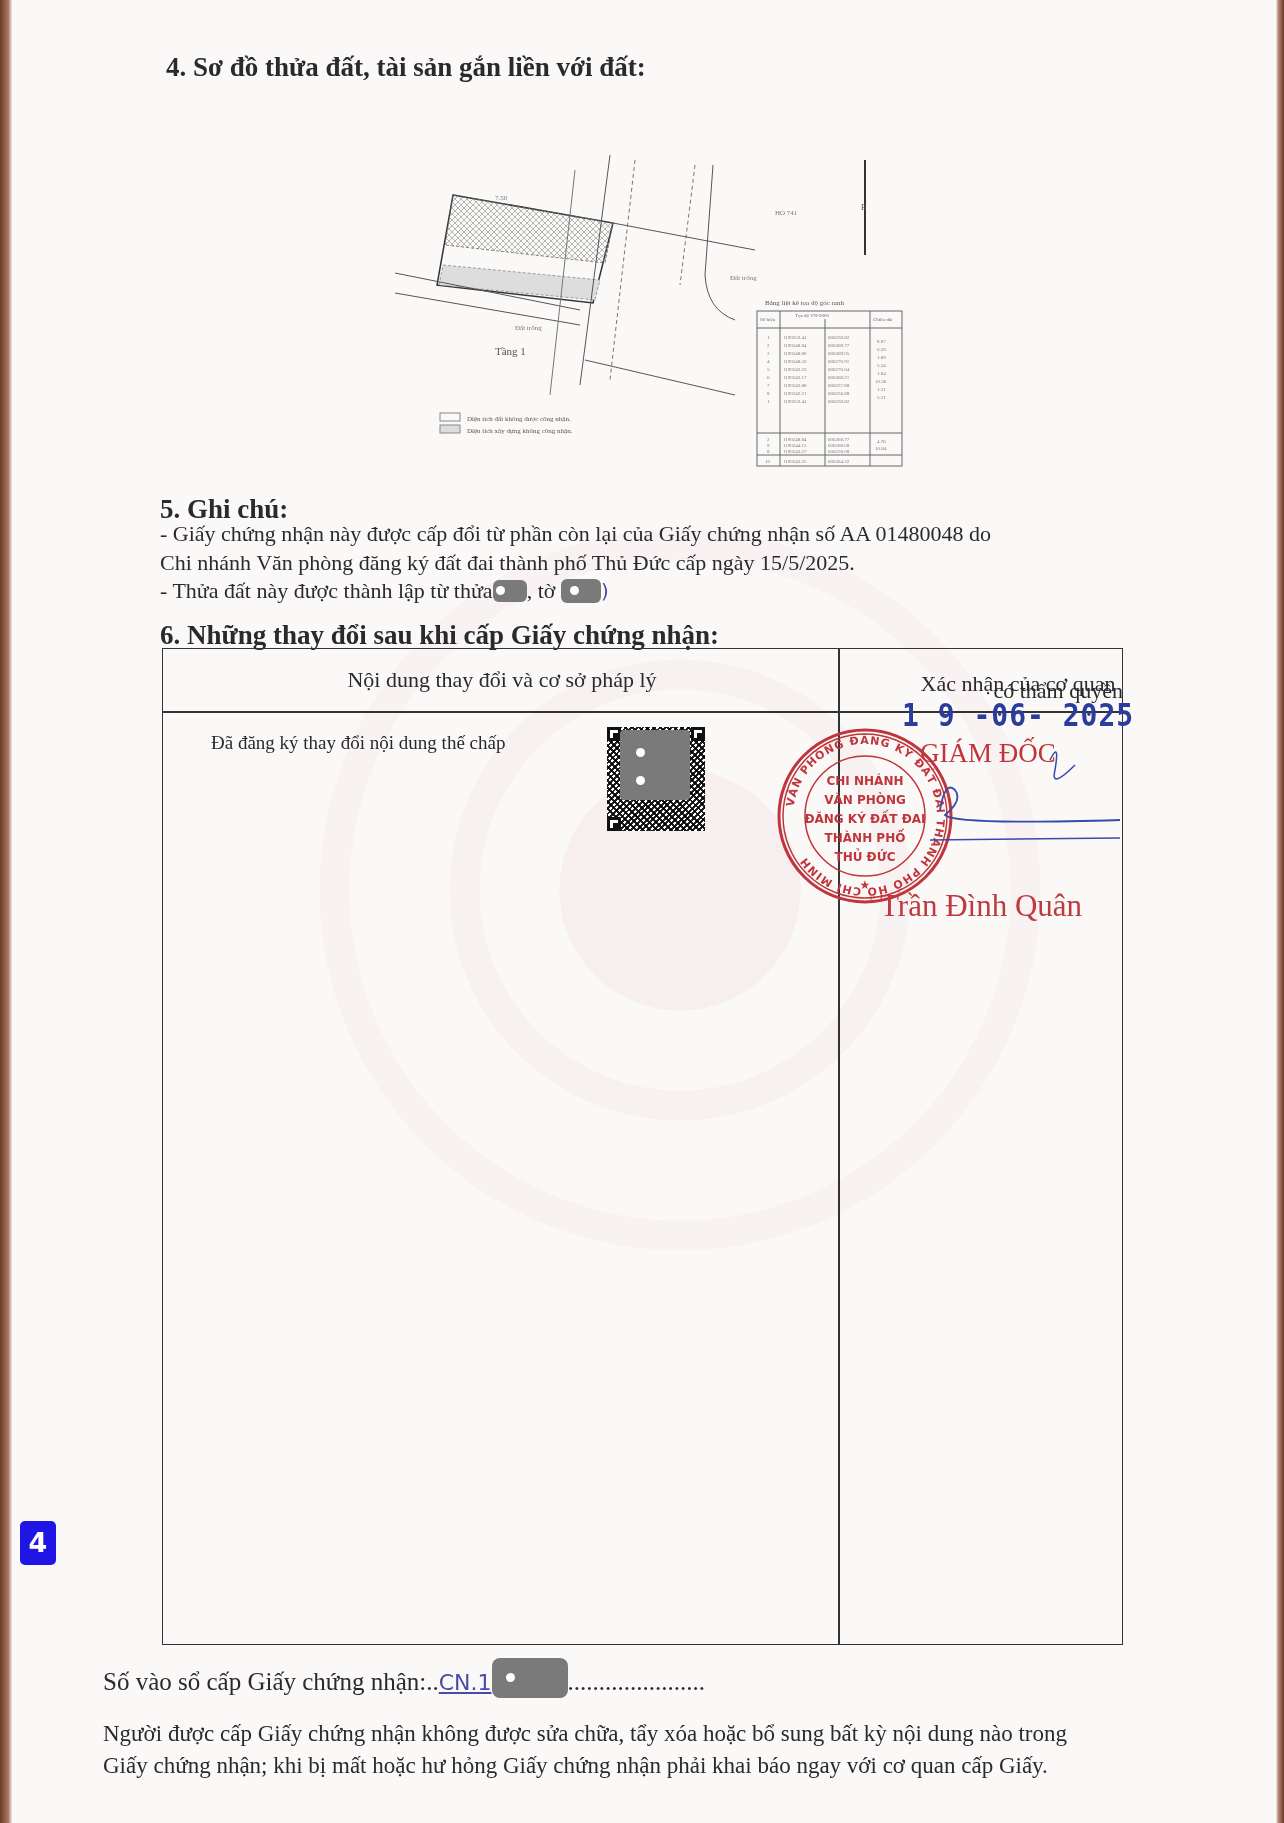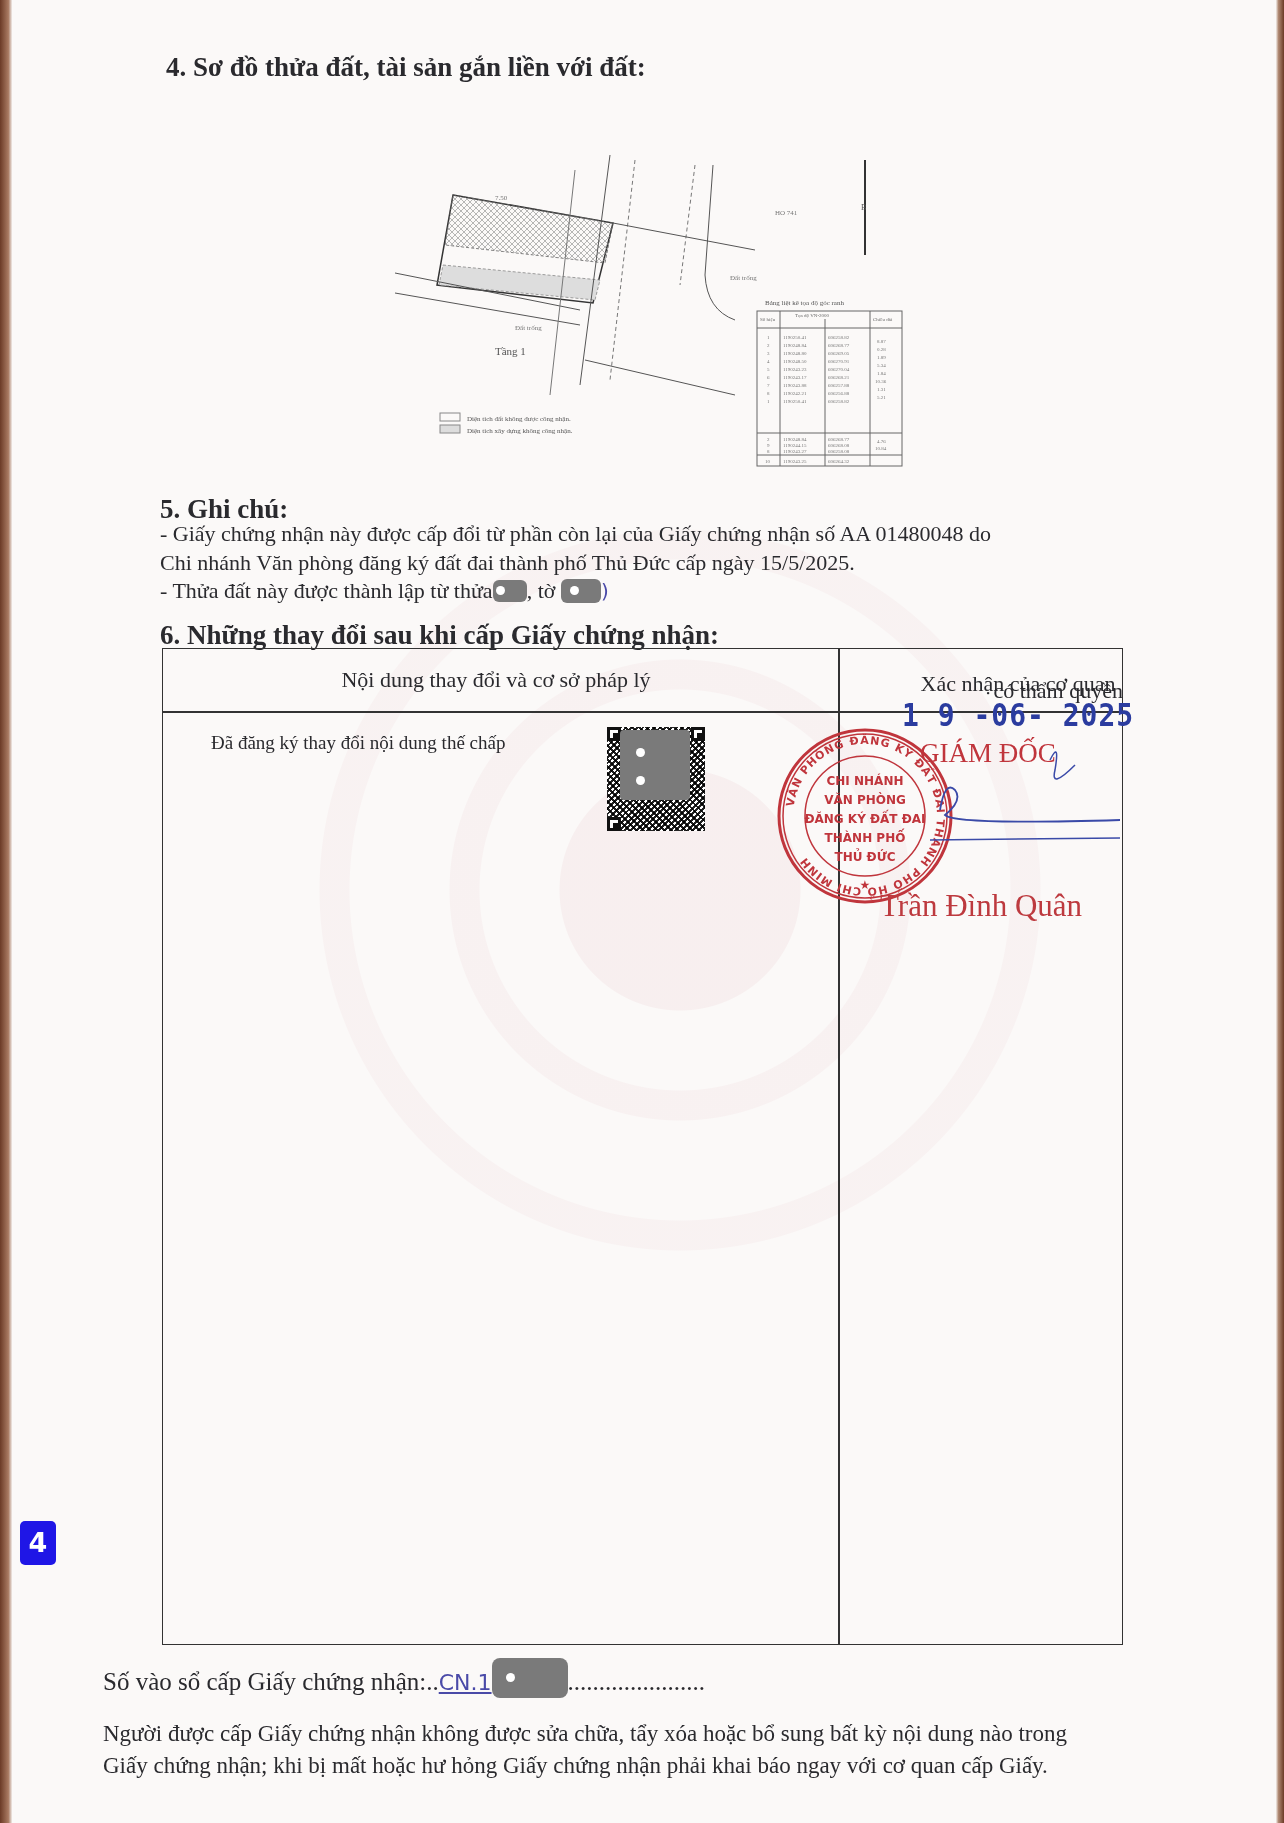--- a/index.html
+++ b/index.html
@@ -154,21 +154,21 @@
   <span>- Thửa đất này được thành lập từ thửa</span><span class="redact" style="position:relative; display:inline-block; width:34px; height:22px; vertical-align:middle; top:-2px;"><span class="dot" style="left:3px; top:6px;"></span></span><span>, tờ</span>
   <span class="redact" style="position:relative; display:inline-block; width:40px; height:24px; vertical-align:middle; top:-2px;"><span class="dot" style="left:9px; top:7px;"></span></span><span class="handwritten">)</span>
 </div>
 
 <div class="heading" style="left:160px; top:620px;">6. Những thay đổi sau khi cấp Giấy chứng nhận:</div>
 
 <div class="table-box"></div>
 <div class="col-div"></div>
 <div class="row-div"></div>
 
-<div class="th" style="left:156px; top:668px; width:680px;">Nội dung thay đổi và cơ sở pháp lý</div>
+<div class="th" style="left:162px; top:668px; width:680px;">Nội dung thay đổi và cơ sở pháp lý</div>
 <div class="th" style="left:838px; top:672px; width:336px;padding-left:12px;">Xác nhận của cơ quan</div>
 <div class="th" style="left:838px; top:679px; width:285px;text-align:right;">có thẩm quyền</div>
 
 <div class="text" style="left:211px; top:729px; font-size:19px;">Đã đăng ký thay đổi nội dung thế chấp</div>
 
 <div class="qr">
   <div class="finder" style="left:0; top:0;"></div>
   <div class="finder" style="right:0; top:0;"></div>
   <div class="finder" style="left:0; bottom:0;"></div>
   <div class="redact" style="left:13px; top:3px; width:70px; height:70px; border-radius:4px;">

